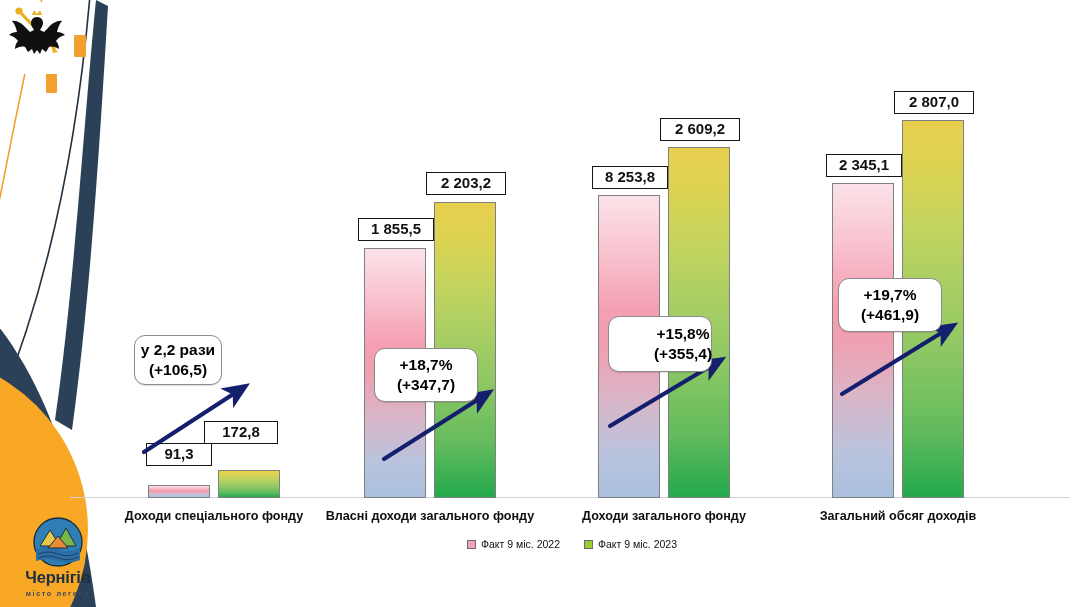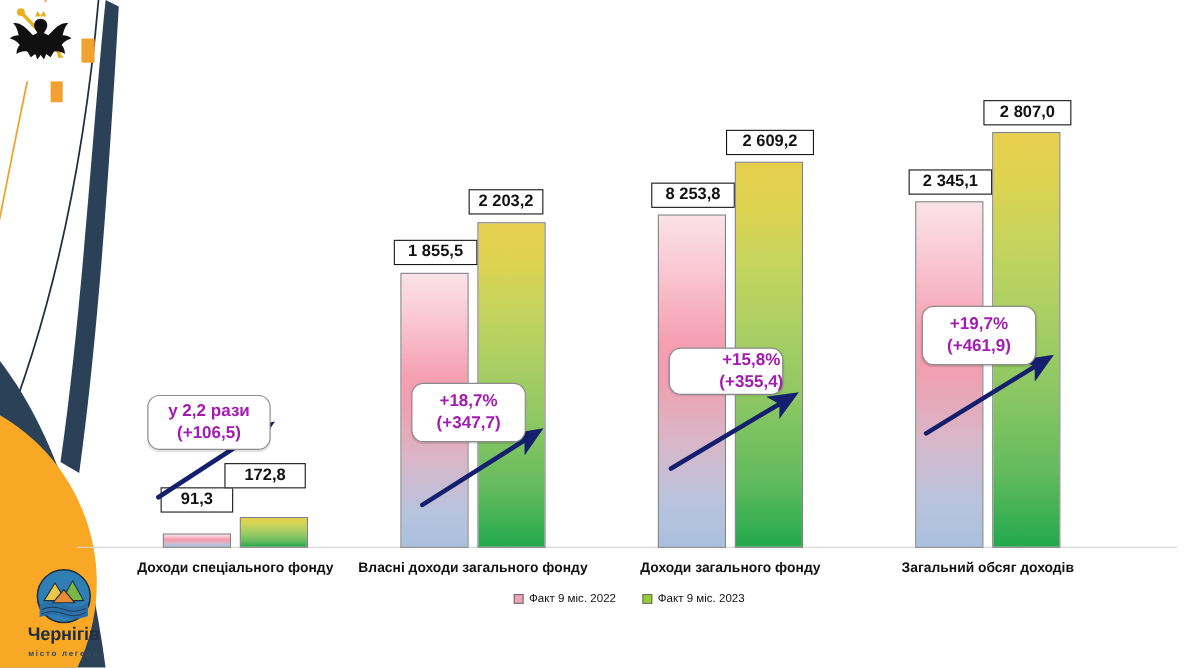--- a/index.html
+++ b/index.html
@@ -146,21 +146,21 @@
     line-height: 1.05;
   }
 
   
   .callout {
     position: absolute;
     background: #ffffff;
     border: 1.4px solid #8c8c8c;
     border-radius: 11px;
     box-sizing: border-box;
-    color: #a21caf;
+    color: #000000;
     font-weight: bold;
     font-size: 15.5px;
     text-align: center;
     line-height: 1.28;
     display: flex;
     flex-direction: column;
     align-items: center;
     justify-content: center;
     z-index: 16;
     box-shadow: 0 1px 1px rgba(0,0,0,0.12);
@@ -296,43 +296,43 @@
 
   <div id="plot">
     <div class="axis-line"></div>
 
     <div class="bar s2022" style="left:78px; width:62px; height:13px;"></div>
     <div class="dlabel" style="left:76px; top:357px; width:66px;">91,3</div>
 
     <div class="bar s2023" style="left:148px; width:62px; height:28px;"></div>
     <div class="dlabel" style="left:134px; top:335px; width:74px;">172,8</div>
 
-    <div class="callout" style="left:64px; top:249px; width:112px; height:50px;margin-top:24px;">
+    <div class="callout" style="left:64px; top:249px; width:88px; height:50px;">
       <span>у 2,2 рази</span>
       <span>(+106,5)</span>
     </div>
 
     <div class="bar s2022" style="left:294px; width:62px; height:250px;"></div>
     <div class="dlabel" style="left:288px; top:132px; width:76px;">1 855,5</div>
 
     <div class="bar s2023" style="left:364px; width:62px; height:296px;"></div>
-    <div class="dlabel" style="left:356px; top:86px; width:68px;">2 203,2</div>
+    <div class="dlabel" style="left:356px; top:86px; width:80px;">2 203,2</div>
 
     <div class="callout" style="left:304px; top:262px; width:104px; height:54px;">
       <span>+18,7%</span>
       <span>(+347,7)</span>
     </div>
 
     <div class="bar s2022" style="left:528px; width:62px; height:303px;"></div>
     <div class="dlabel" style="left:522px; top:80px; width:76px;">8 253,8</div>
 
     <div class="bar s2023" style="left:598px; width:62px; height:351px;"></div>
     <div class="dlabel" style="left:590px; top:32px; width:80px;">2 609,2</div>
 
-    <div class="callout" style="left:538px; top:230px; width:104px; height:43px;padding-left:46px;">
+    <div class="callout" style="left:538px; top:230px; width:104px; height:56px;padding-left:46px;">
       <span>+15,8%</span>
       <span>(+355,4)</span>
     </div>
 
     <div class="bar s2022" style="left:762px; width:62px; height:315px;"></div>
     <div class="dlabel" style="left:756px; top:68px; width:76px;">2 345,1</div>
 
     <div class="bar s2023" style="left:832px; width:62px; height:378px;"></div>
     <div class="dlabel" style="left:824px; top:5px; width:80px;">2 807,0</div>
 

